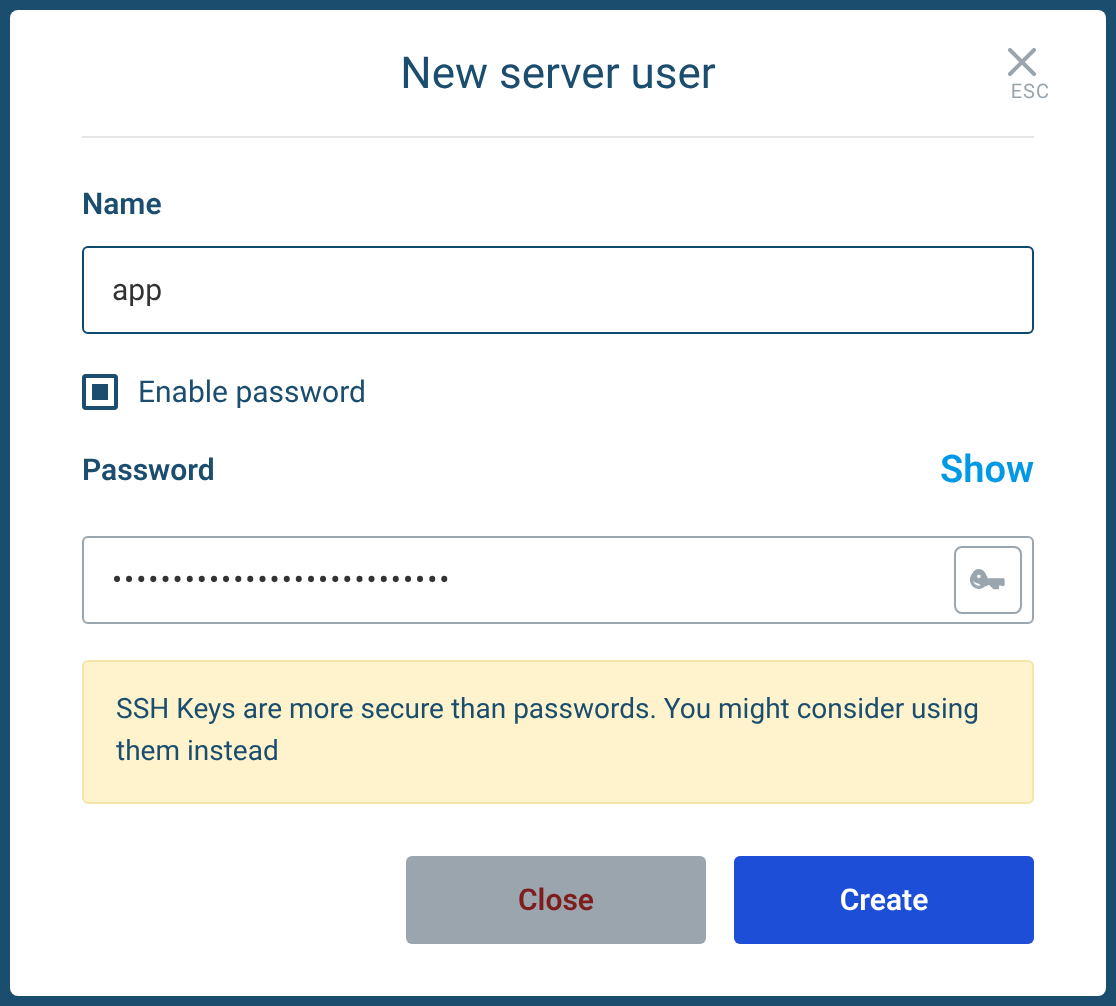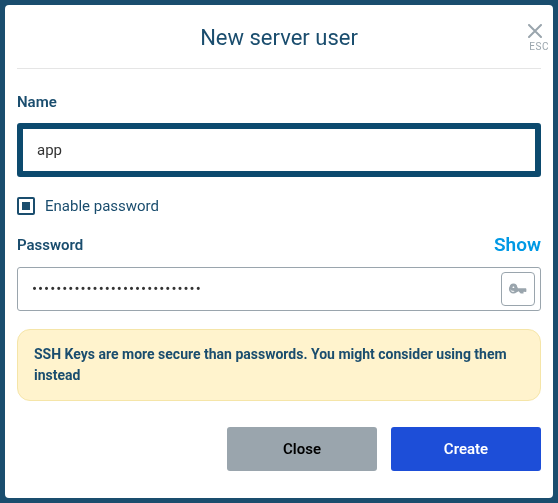--- a/index.html
+++ b/index.html
@@ -13,21 +13,21 @@
       width: 558px;
       height: 503px;
       overflow: hidden;
     }
     .modal {
       background: #ffffff;
       width: 548px;
       height: 493px;
       margin: 5px auto;
       border-radius: 4px;
-      padding: 20px 12px;
+      padding: 20px 36px;
       position: relative;
     }
     .modal-header {
       position: relative;
       text-align: center;
       padding-bottom: 18px;
       border-bottom: 1px solid #e5e5e5;
       margin-bottom: 24px;
     }
     .modal-title {
@@ -64,21 +64,21 @@
       font-size: 15px;
       font-weight: 600;
       color: #1a4d6e;
       margin-bottom: 12px;
     }
     .text-input {
       width: 100%;
       padding: 12px 14px;
       font-size: 15px;
       color: #333;
-      border: 6px solid #0c4a6e;
+      border: 1px solid #0c4a6e;
       border-radius: 3px;
       outline: none;
       font-family: inherit;
     }
     .field-group {
       margin-bottom: 20px;
     }
     .checkbox-row {
       display: flex;
       gap: 10px;
@@ -101,21 +101,21 @@
     }
     .checkbox-label {
       font-size: 15px;
       color: #1a4d6e;
       cursor: pointer;
     }
     .password-label-row {
       display: flex;
       justify-content: space-between;
       align-items: center;
-      margin-bottom: 11px;
+      margin-bottom: 22px;
     }
     .show-link {
       font-size: 19px;
       font-weight: 600;
       color: #0099e5;
       cursor: pointer;
     }
     .password-input-wrap {
       position: relative;
     }
@@ -145,47 +145,46 @@
       cursor: pointer;
     }
     .key-icon-box svg {
       width: 22px;
       height: 22px;
       fill: #9aa5ad;
     }
     .info-banner {
       background: #fff3cd;
       border: 1px solid #f5e5a8;
-      border-radius: 13px;
+      border-radius: 3px;
       padding: 14px 16px;
       font-size: 14px;
       color: #1a4d6e;
       line-height: 1.5;
       margin-top: 18px;
-      font-weight: bold;
     }
     .modal-footer {
       display: flex;
       justify-content: flex-end;
       gap: 14px;
       margin-top: 26px;
     }
     .btn {
       padding: 13px 0;
       width: 150px;
       font-size: 15px;
       font-weight: 600;
       border: none;
       border-radius: 3px;
       cursor: pointer;
       font-family: inherit;
     }
     .btn-secondary {
       background: #9aa5ad;
-      color: #000000;
+      color: #7f1d1d;
     }
     .btn-primary {
       background: #1d4ed8;
       color: #ffffff;
     }
   </style>
 </head>
 <body>
 
 <div class="modal">

